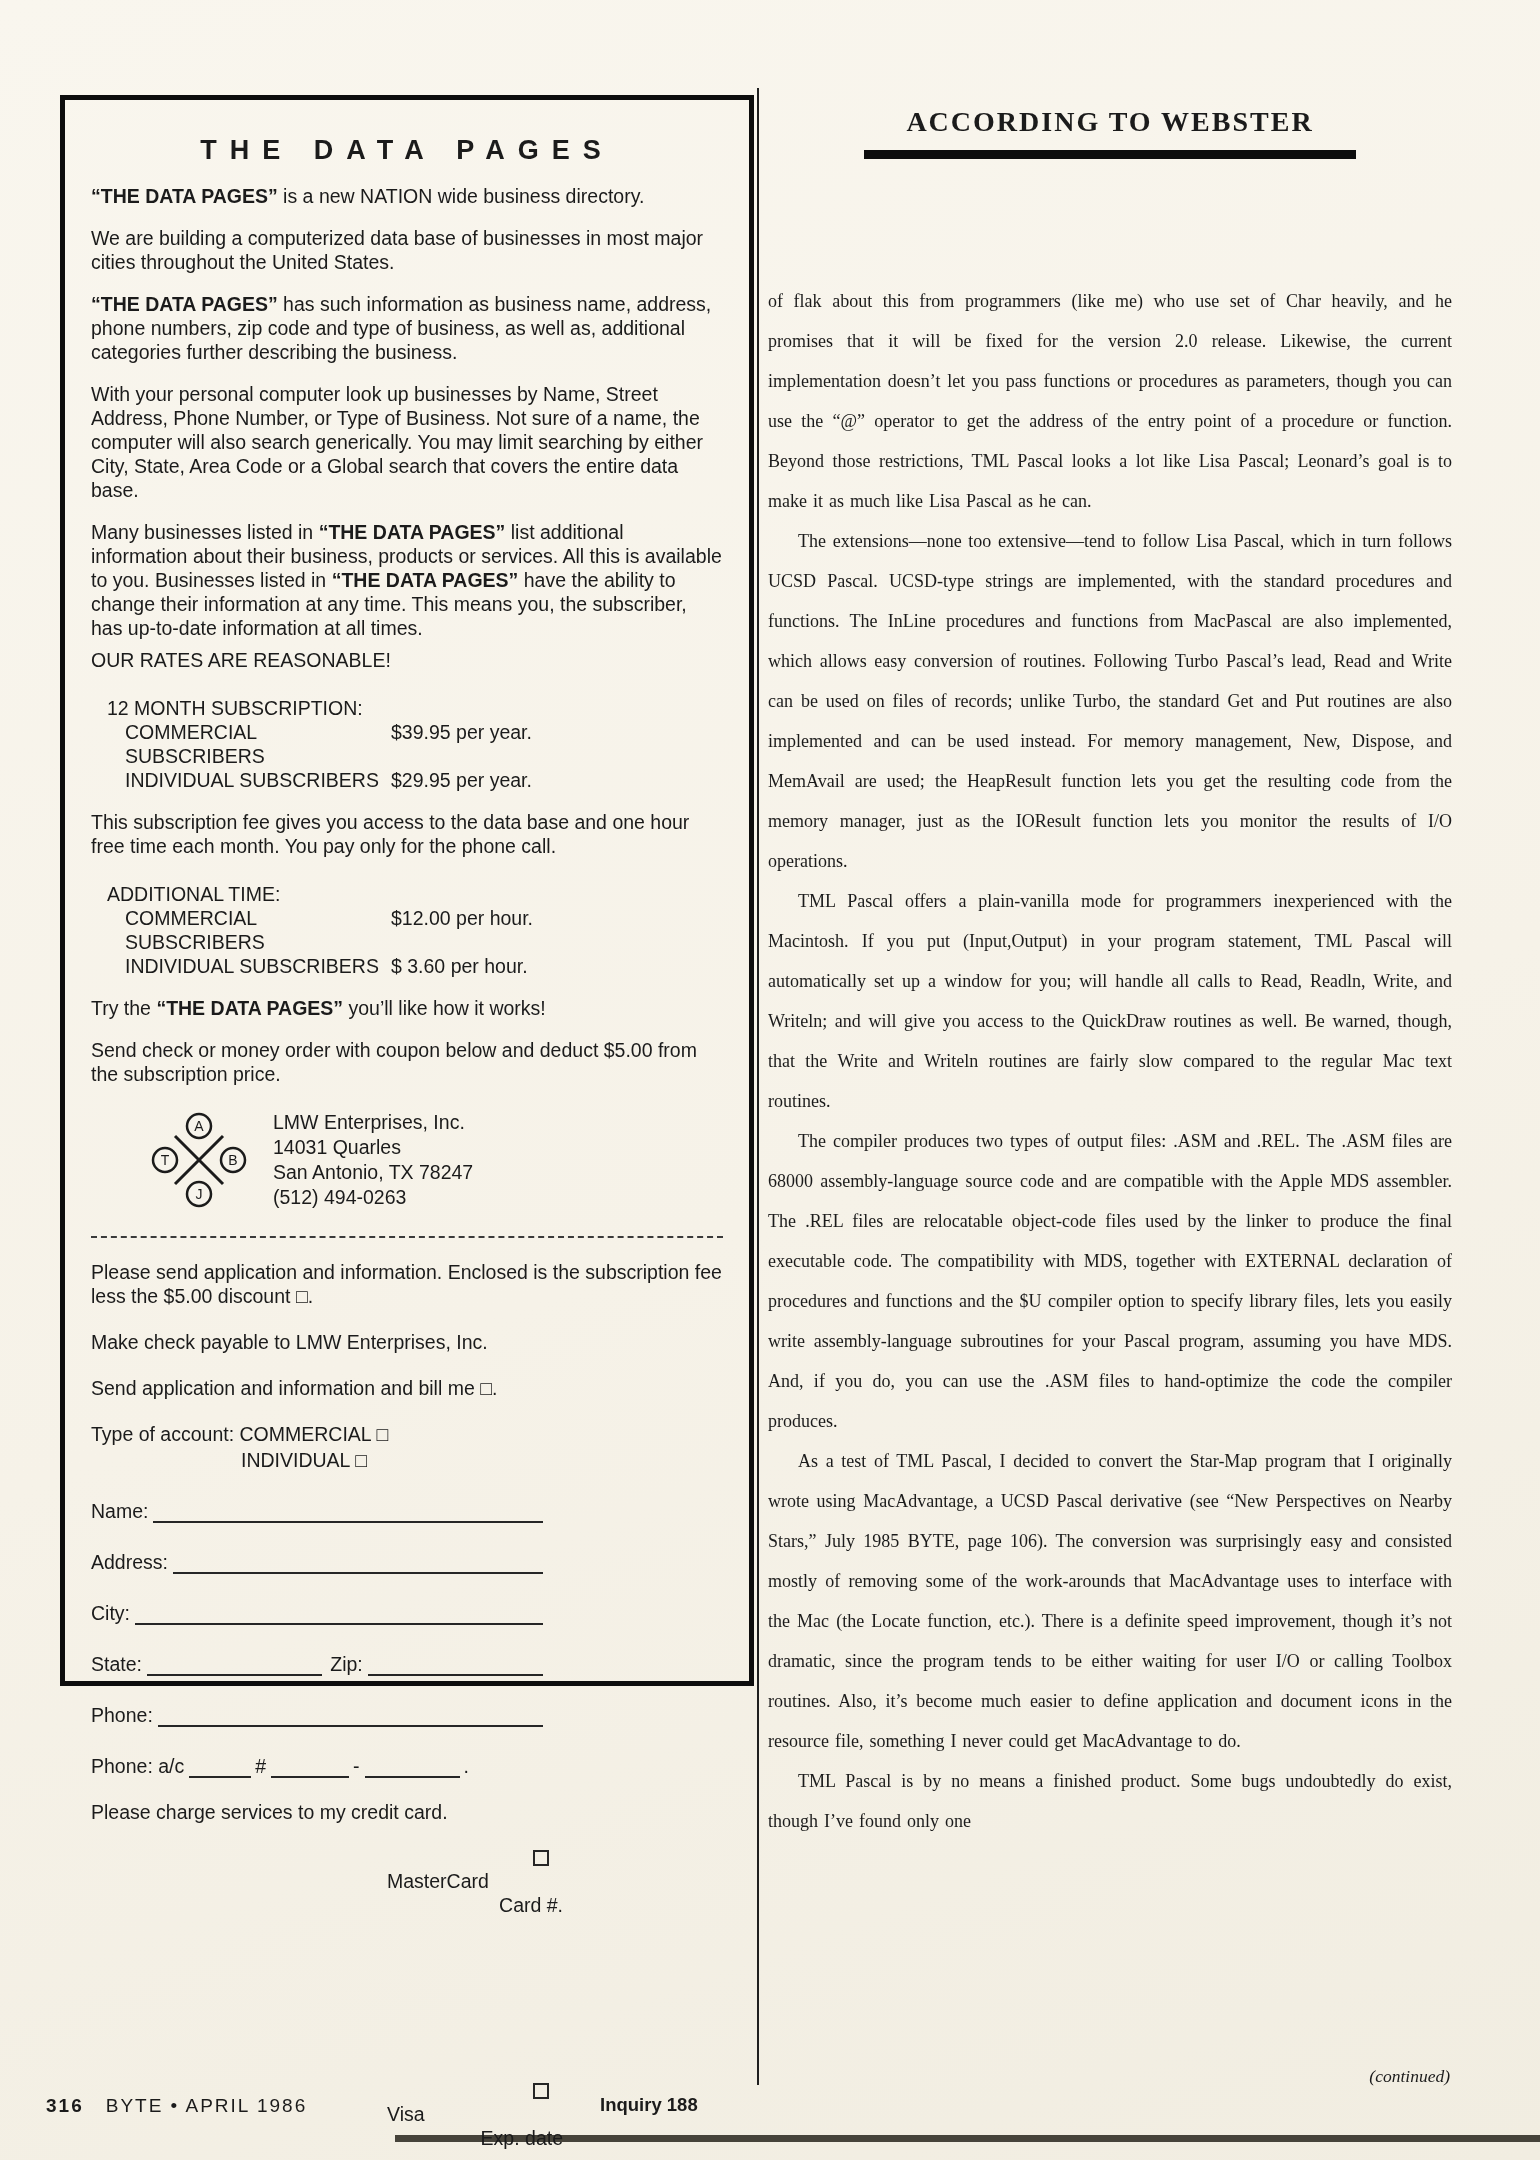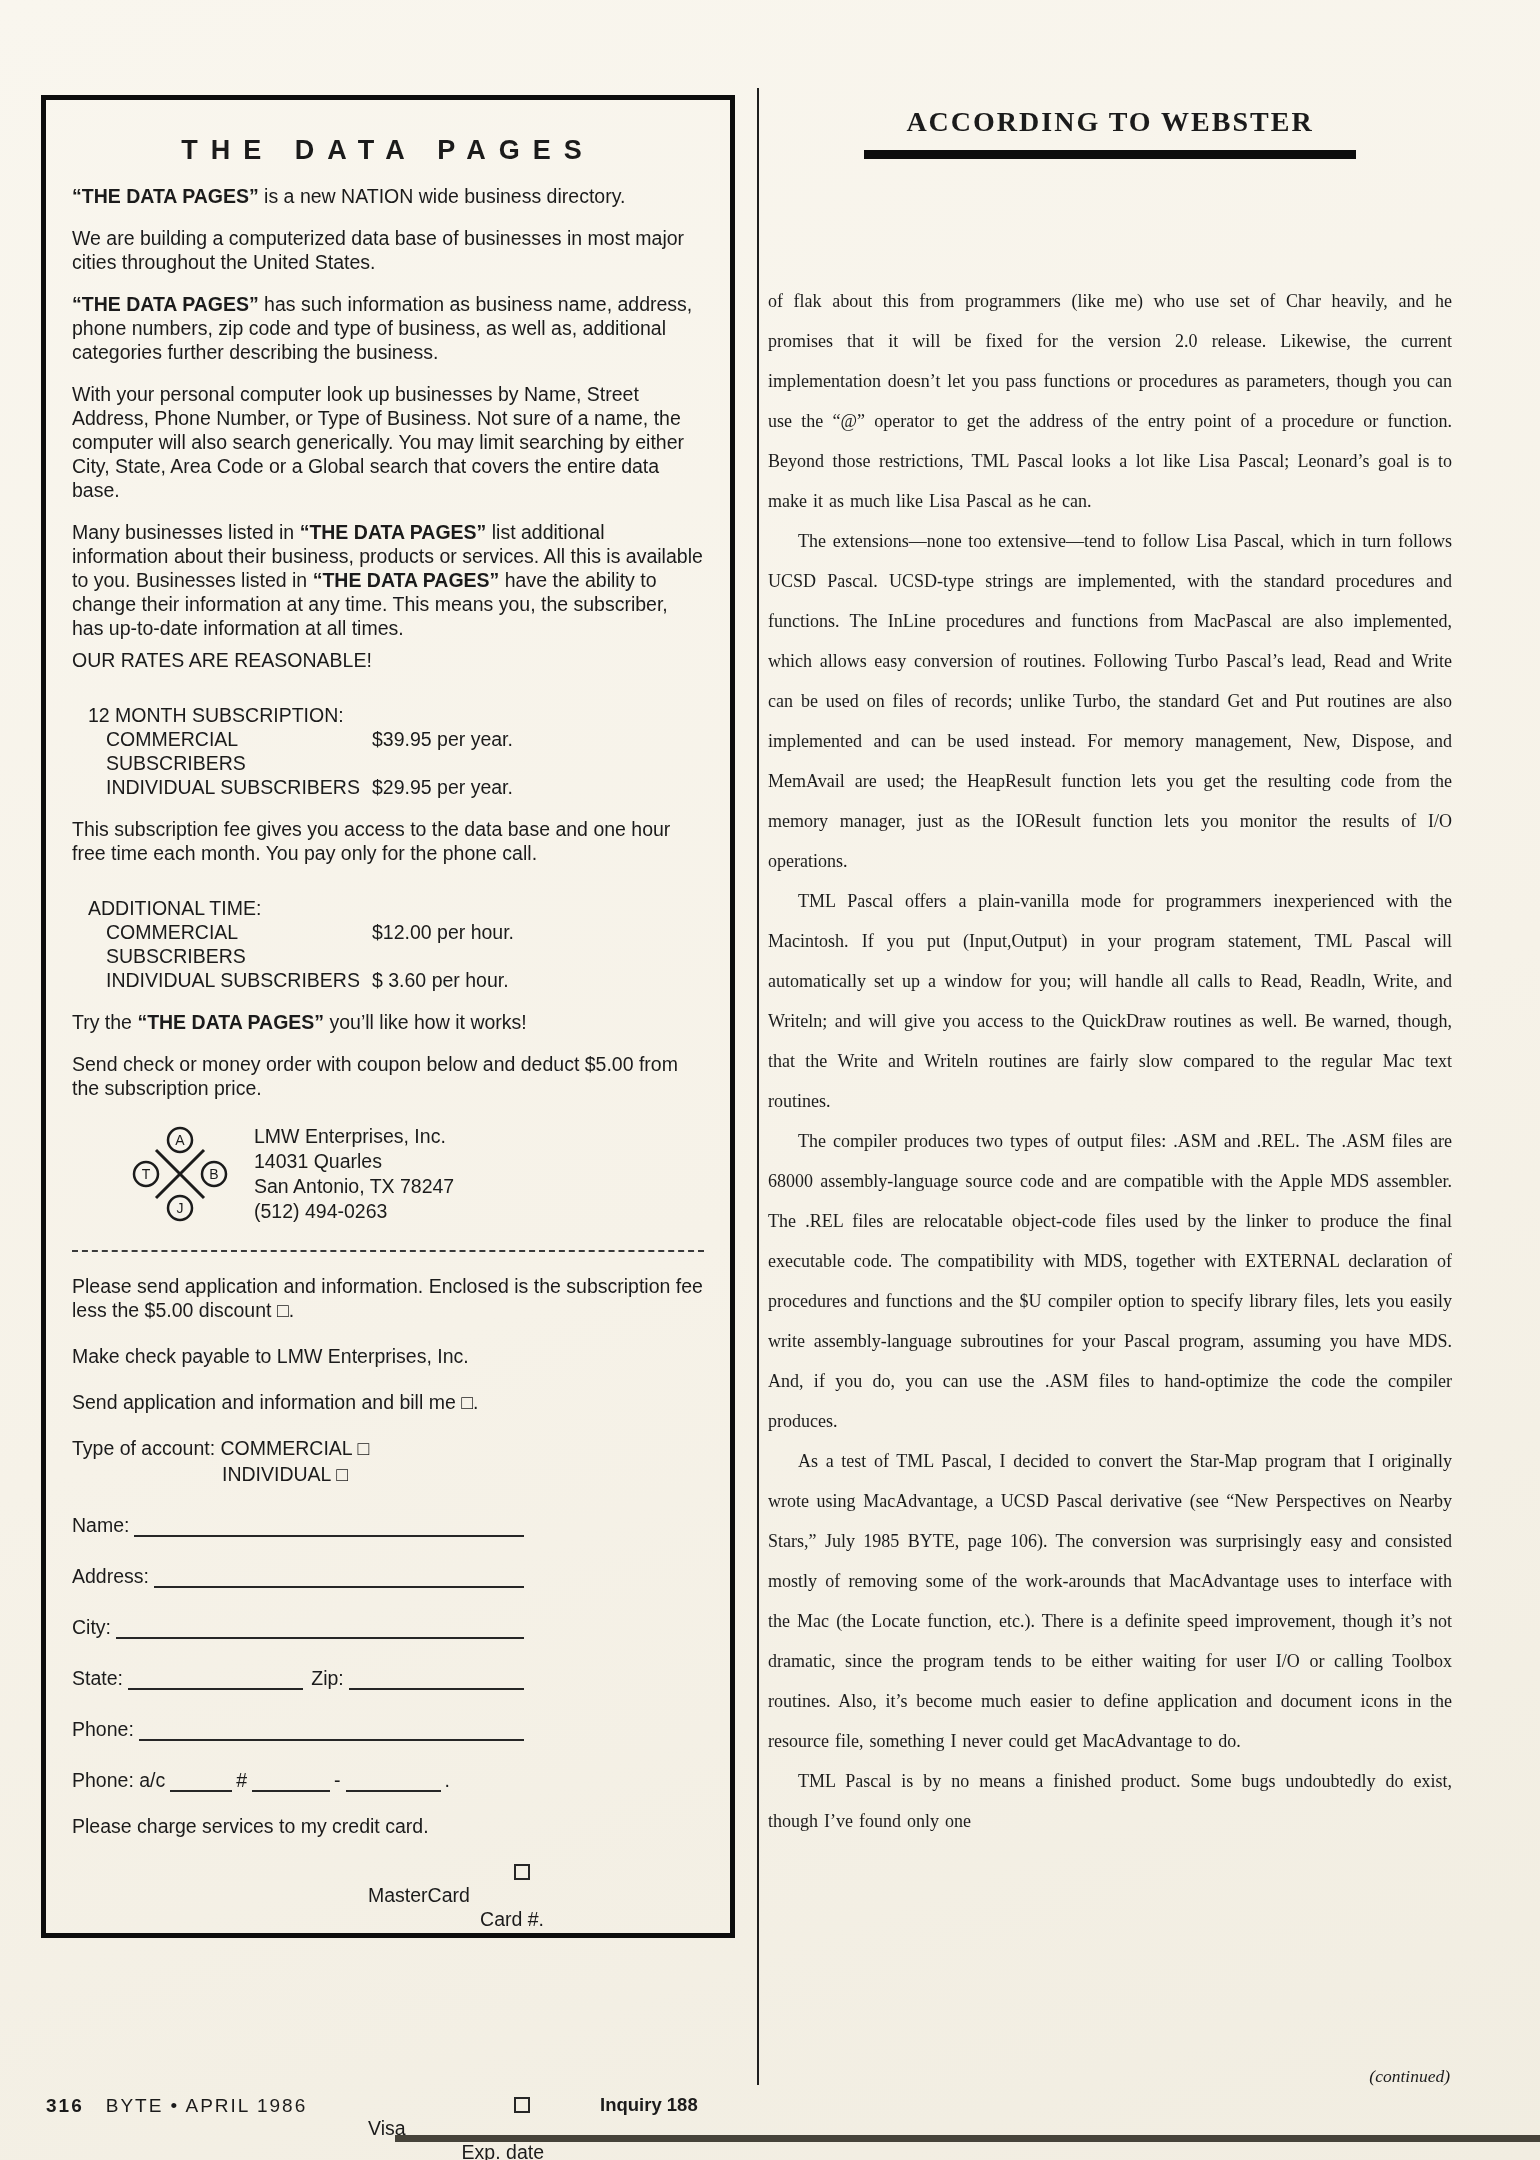--- a/index.html
+++ b/index.html
@@ -8,28 +8,28 @@
     width: 1540px; height: 2160px; position: relative; overflow: hidden;
     background: linear-gradient(160deg, #f9f6ee 0%, #f6f2e8 55%, #f1ede1 100%);
     color: #1b1b1b;
     font-family: "Liberation Sans", sans-serif;
   }
   .scan-edge { position: absolute; left: 395px; right: 0; bottom: 18px; height: 7px; background: #46433a; }
   .divider { position: absolute; left: 757px; top: 88px; width: 2px; height: 1997px; background: #1f1f1f; }
 
   
   .ad-box {
-    position: absolute; left: 41px; top: 95px; width: 694px; height: 1843px;
+    position: absolute; left: 60px; top: 95px; width: 694px; height: 1591px;
     border: 5px solid #0d0d0d; padding: 20px 26px 0 26px;
     font-size: 19.5px; line-height: 24px;
   }
   .ad-title { margin: 14px 0 0; text-align: center; font-size: 27px; font-weight: bold; letter-spacing: 13px; line-height: 32px; }
   .ad-p { margin: 18px 0 0; }
   .rates-heading { margin-top: 8px; }
-  .rate-block { margin: 31px 0 0 16px; }
+  .rate-block { margin: 24px 0 0 16px; }
   .rate-rows { margin-left: 18px; }
   .rate-row { display: grid; grid-template-columns: 266px 1fr; }
   .logo-row { display: flex; margin: 24px 0 0 60px; gap: 26px; align-items: center; }
   .logo text { font: 14px "Liberation Sans", sans-serif; fill: #1b1b1b; }
   .company-line { line-height: 25px; }
   .dashed { margin-top: 26px; border-top: 2px dashed #3a3a3a; height: 0; }
   .coupon-p { margin: 22px 0 0; }
   .account-ind { margin-top: 2px; padding-left: 150px; }
   .form-line { display: flex; align-items: flex-end; margin-top: 27px; width: 452px; }
   .rule { border-bottom: 2px solid #262626; height: 20px; margin-left: 5px; }

